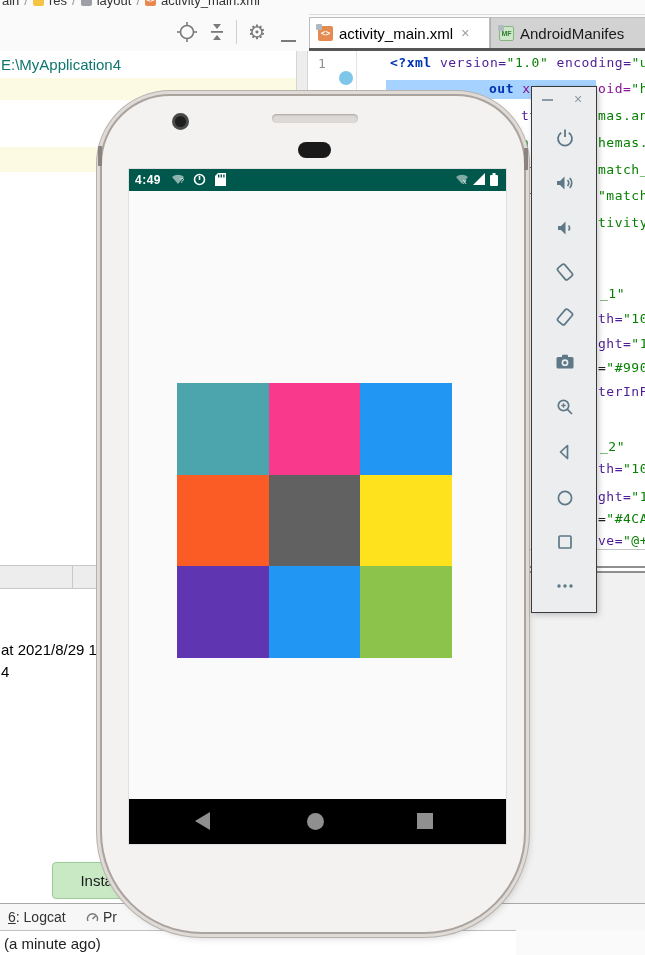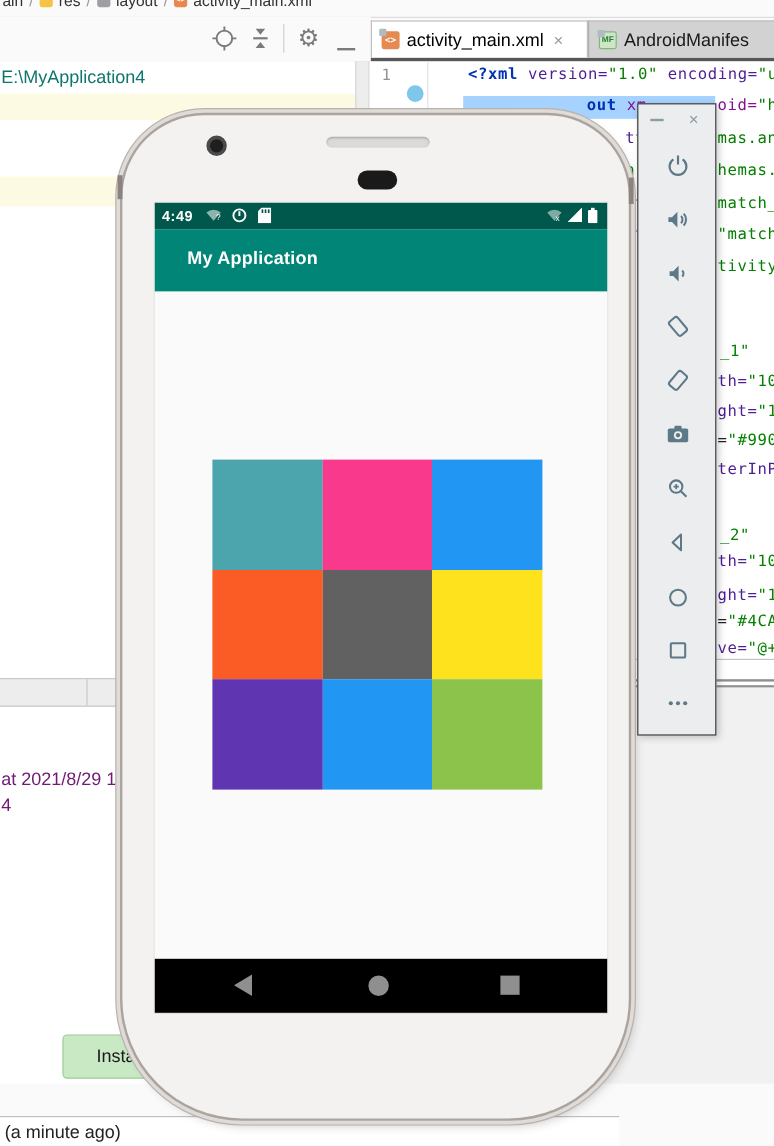--- a/index.html
+++ b/index.html
@@ -42,21 +42,21 @@
   .tab-ic .chip{position:absolute;left:-2px;top:-2px;width:6px;height:6px;background:#AEBBC3;border-radius:1px;}
   .tab-close{color:#9A9A9A;font-size:14px;margin-left:2px;}
 
   
   .left-panel{left:0;top:51px;width:296px;height:852px;background:#fff;}
   .row-yellow{position:absolute;left:0;width:296px;background:#FDFAE3;}
   .path-text{position:absolute;left:1px;top:5px;font-size:15px;color:#0f766e;white-space:nowrap;}
   .gray-band{position:absolute;left:0;top:514px;width:296px;height:22px;background:#EDEDED;
     border-top:1px solid #C9C9C9;border-bottom:1px solid #C9C9C9;}
   .gray-band .col-div{position:absolute;left:72px;top:0;width:1px;height:22px;background:#C9C9C9;}
-  .log-line{position:absolute;left:1px;font-size:15px;color:#701a75;white-space:nowrap;}
+  .log-line{position:absolute;left:1px;font-size:15px;color:#000000;white-space:nowrap;}
 
   
   .splitter{left:296px;top:51px;width:12px;height:852px;background:#EDEDED;
     border-left:1px solid #D6D6D6;border-right:1px solid #D6D6D6;box-sizing:border-box;}
 
   
   .editor{left:308px;top:51px;width:337px;height:522px;background:#fff;}
   .gutter-num{position:absolute;left:10px;top:5px;font-size:13px;color:#909090;
     font-family:"DejaVu Sans Mono",monospace;}
   .gutter-line{position:absolute;left:48px;top:0;width:1px;height:522px;background:#E4E4E4;}
@@ -218,20 +218,28 @@
         <div class="frag" style="left: 290px; top: 460px;"><span class="tok-plain">=</span><span class="tok-val">"#4CA</span></div>
         <div class="frag" style="left: 213px; top: 482px;"><span class="tok-attr">a</span></div>
         <div class="frag" style="left: 290px; top: 482px;"><span class="tok-attr">ve=</span><span class="tok-val">"@+</span></div>
       </div>
   </div>
   <div class="abs div-1"></div>
   <div class="abs div-2"></div>
   <div class="abs div-3"></div>
   <div class="abs editor-below"></div>
 
+  <div class="abs statusbar">
+    <span class="txt" style="left:8px"><u>6</u><span>: Logcat</span></span>
+    <svg class="abs" style="left:86px;top:7px" width="13" height="13" viewBox="0 0 13 13">
+      <path d="M2 10 A5 5 0 1 1 11 10" fill="none" stroke="#777" stroke-width="1.4"></path>
+      <line x1="6.5" y1="8" x2="9.5" y2="5" stroke="#777" stroke-width="1.4"></line>
+    </svg>
+    <span class="txt" style="left:103px">Pr</span>
+  </div>
   <div class="abs msgbar">
     <span class="txt">(a minute ago)</span>
   </div>
 
   <div class="abs install-btn">Install</div>
 
   <div class="abs phone">
     <div class="cam"></div>
     <div class="speaker"></div>
     <div class="earpiece"></div>
@@ -262,23 +270,20 @@
         </svg>
         <svg class="sb-ic" style="left:344px" width="12" height="12" viewBox="0 0 12 12">
           <path d="M0 12 L12 12 L12 0 Z" fill="#fff"></path>
         </svg>
         <svg class="sb-ic" style="left:361px" width="8" height="13" viewBox="0 0 8 13">
           <rect x="2.5" y="0" width="3" height="2" fill="#fff"></rect>
           <rect x="0" y="2" width="8" height="11" rx="1" fill="#fff"></rect>
         </svg>
       </div>
 
-      <div class="p-appbar">
-        <span class="p-title">My Application</span>
-      </div>
 
       <div class="p-content">
         <div class="grid" id="color-grid">
             <div style="background: rgb(76, 164, 172);"></div>
             <div style="background: rgb(249, 58, 140);"></div>
             <div style="background: rgb(33, 150, 243);"></div>
             <div style="background: rgb(251, 91, 37);"></div>
             <div style="background: rgb(97, 97, 97);"></div>
             <div style="background: rgb(255, 226, 30);"></div>
             <div style="background: rgb(95, 53, 178);"></div>

